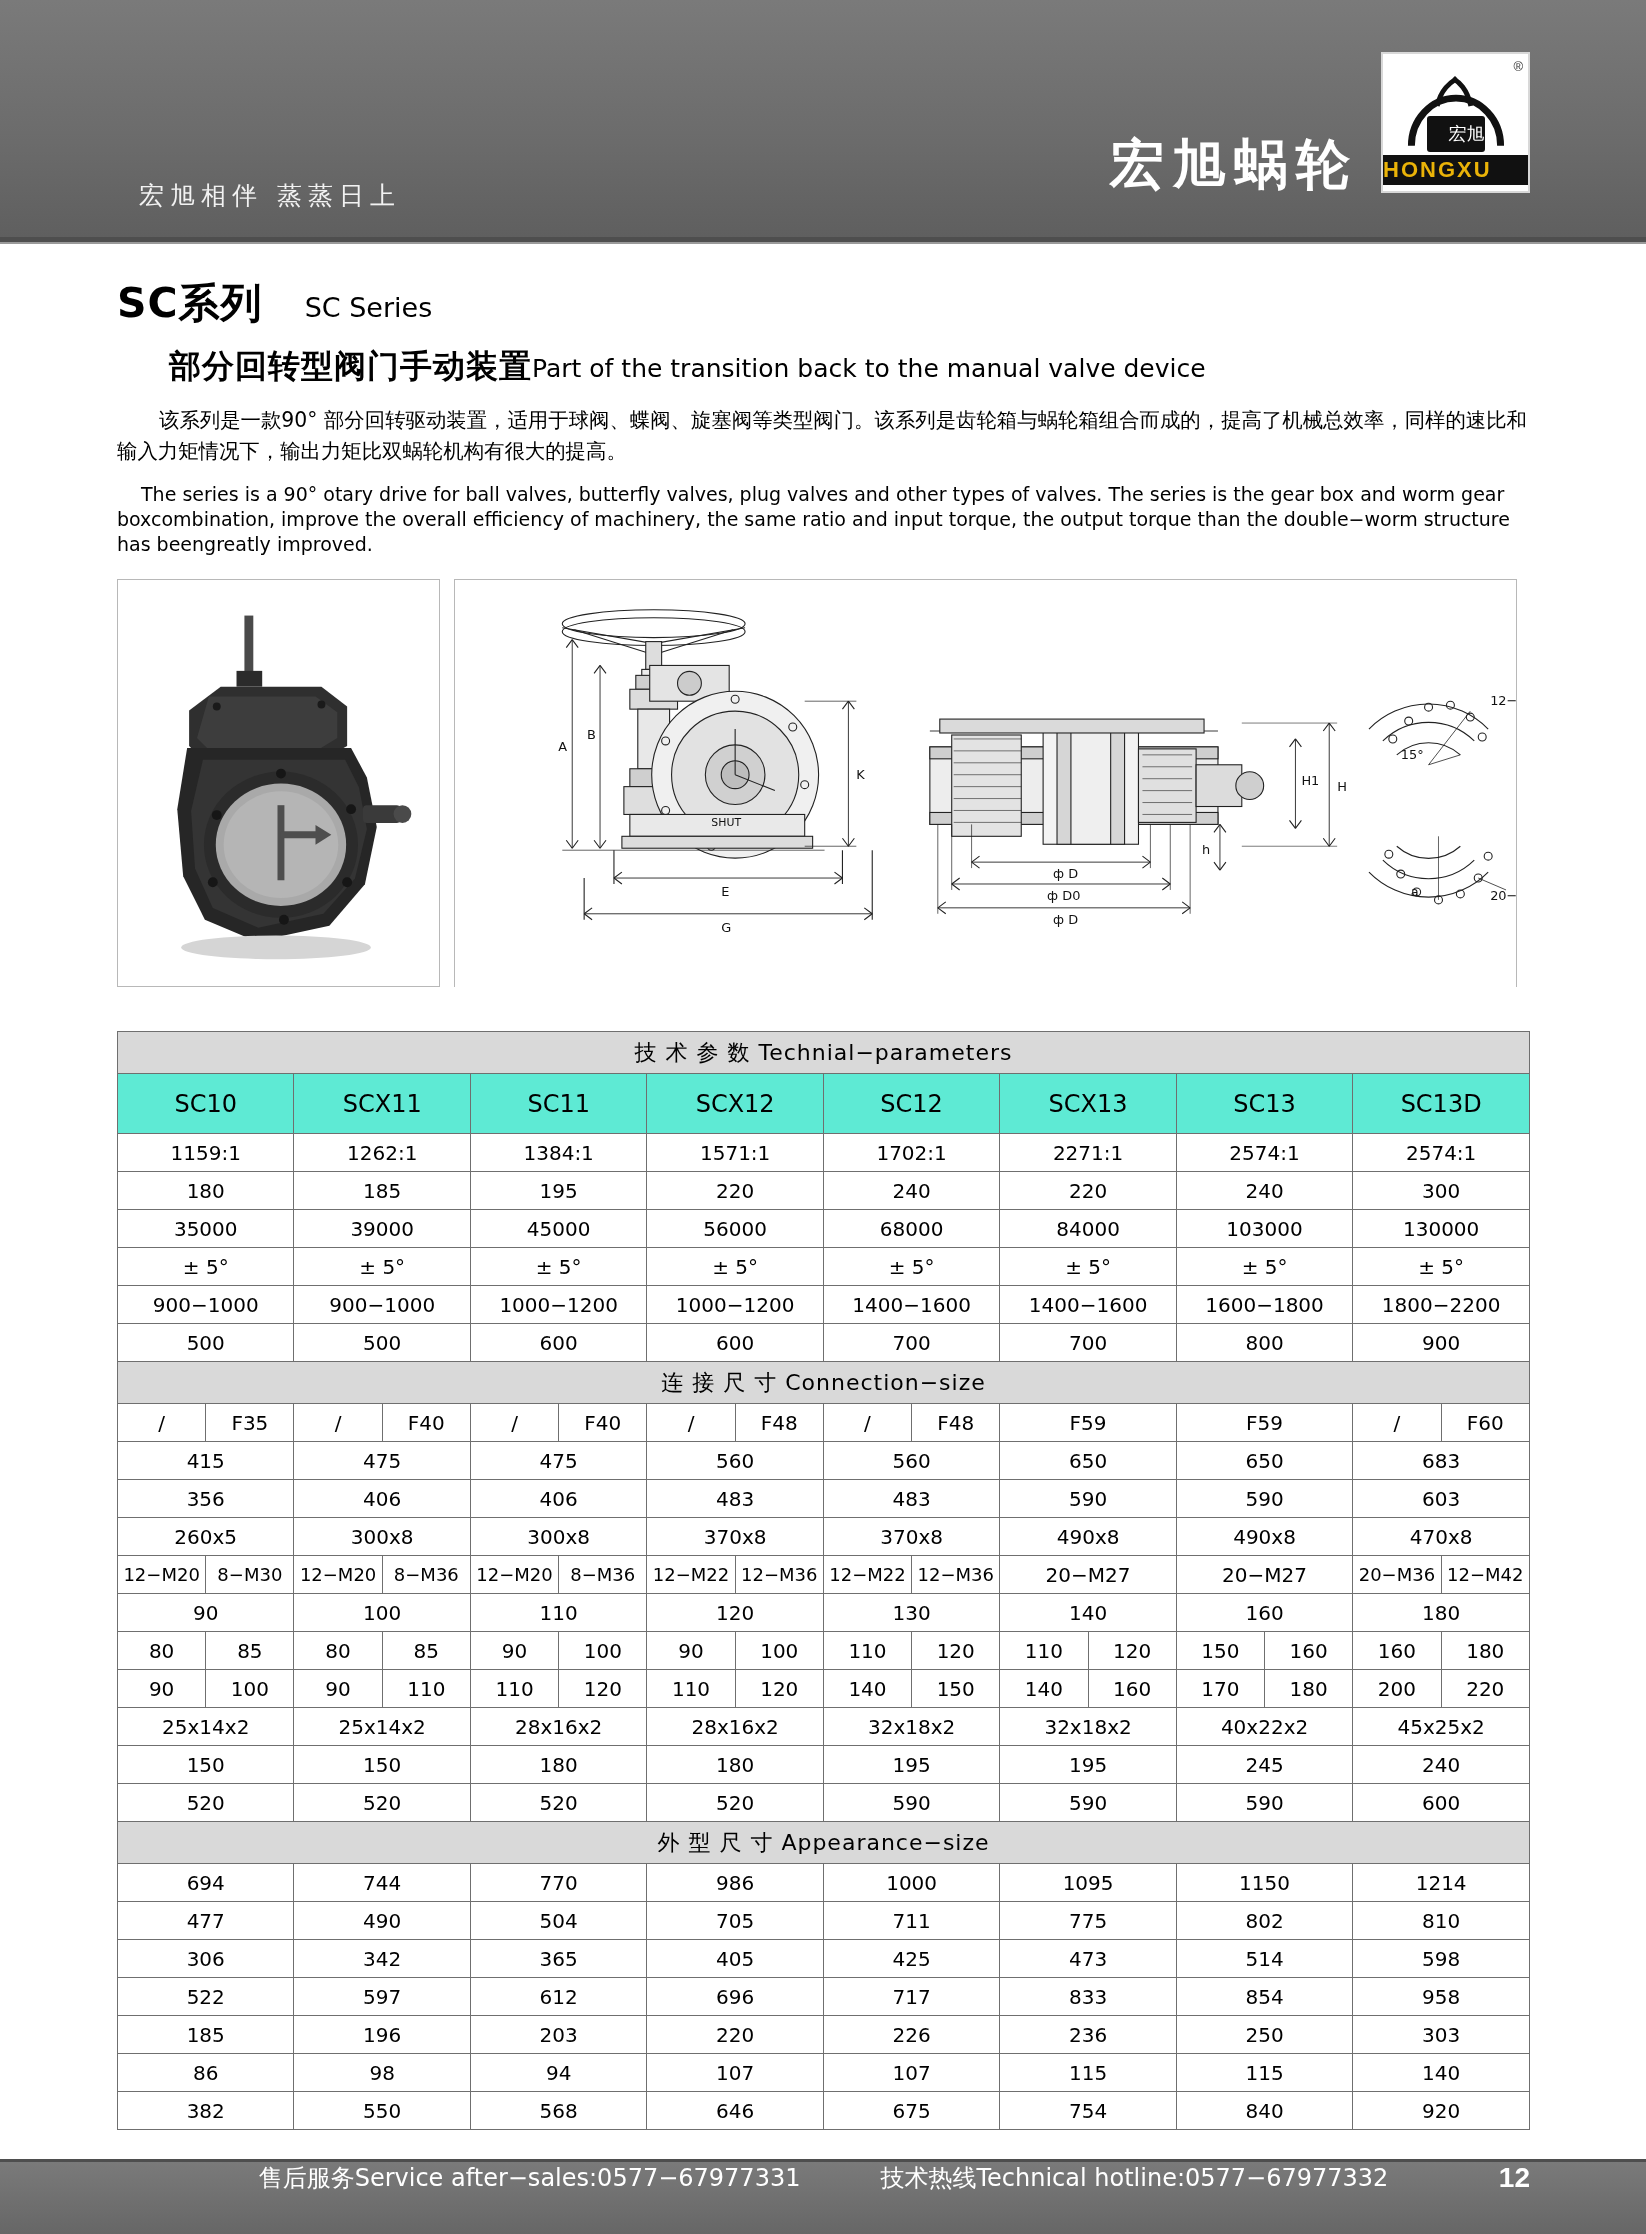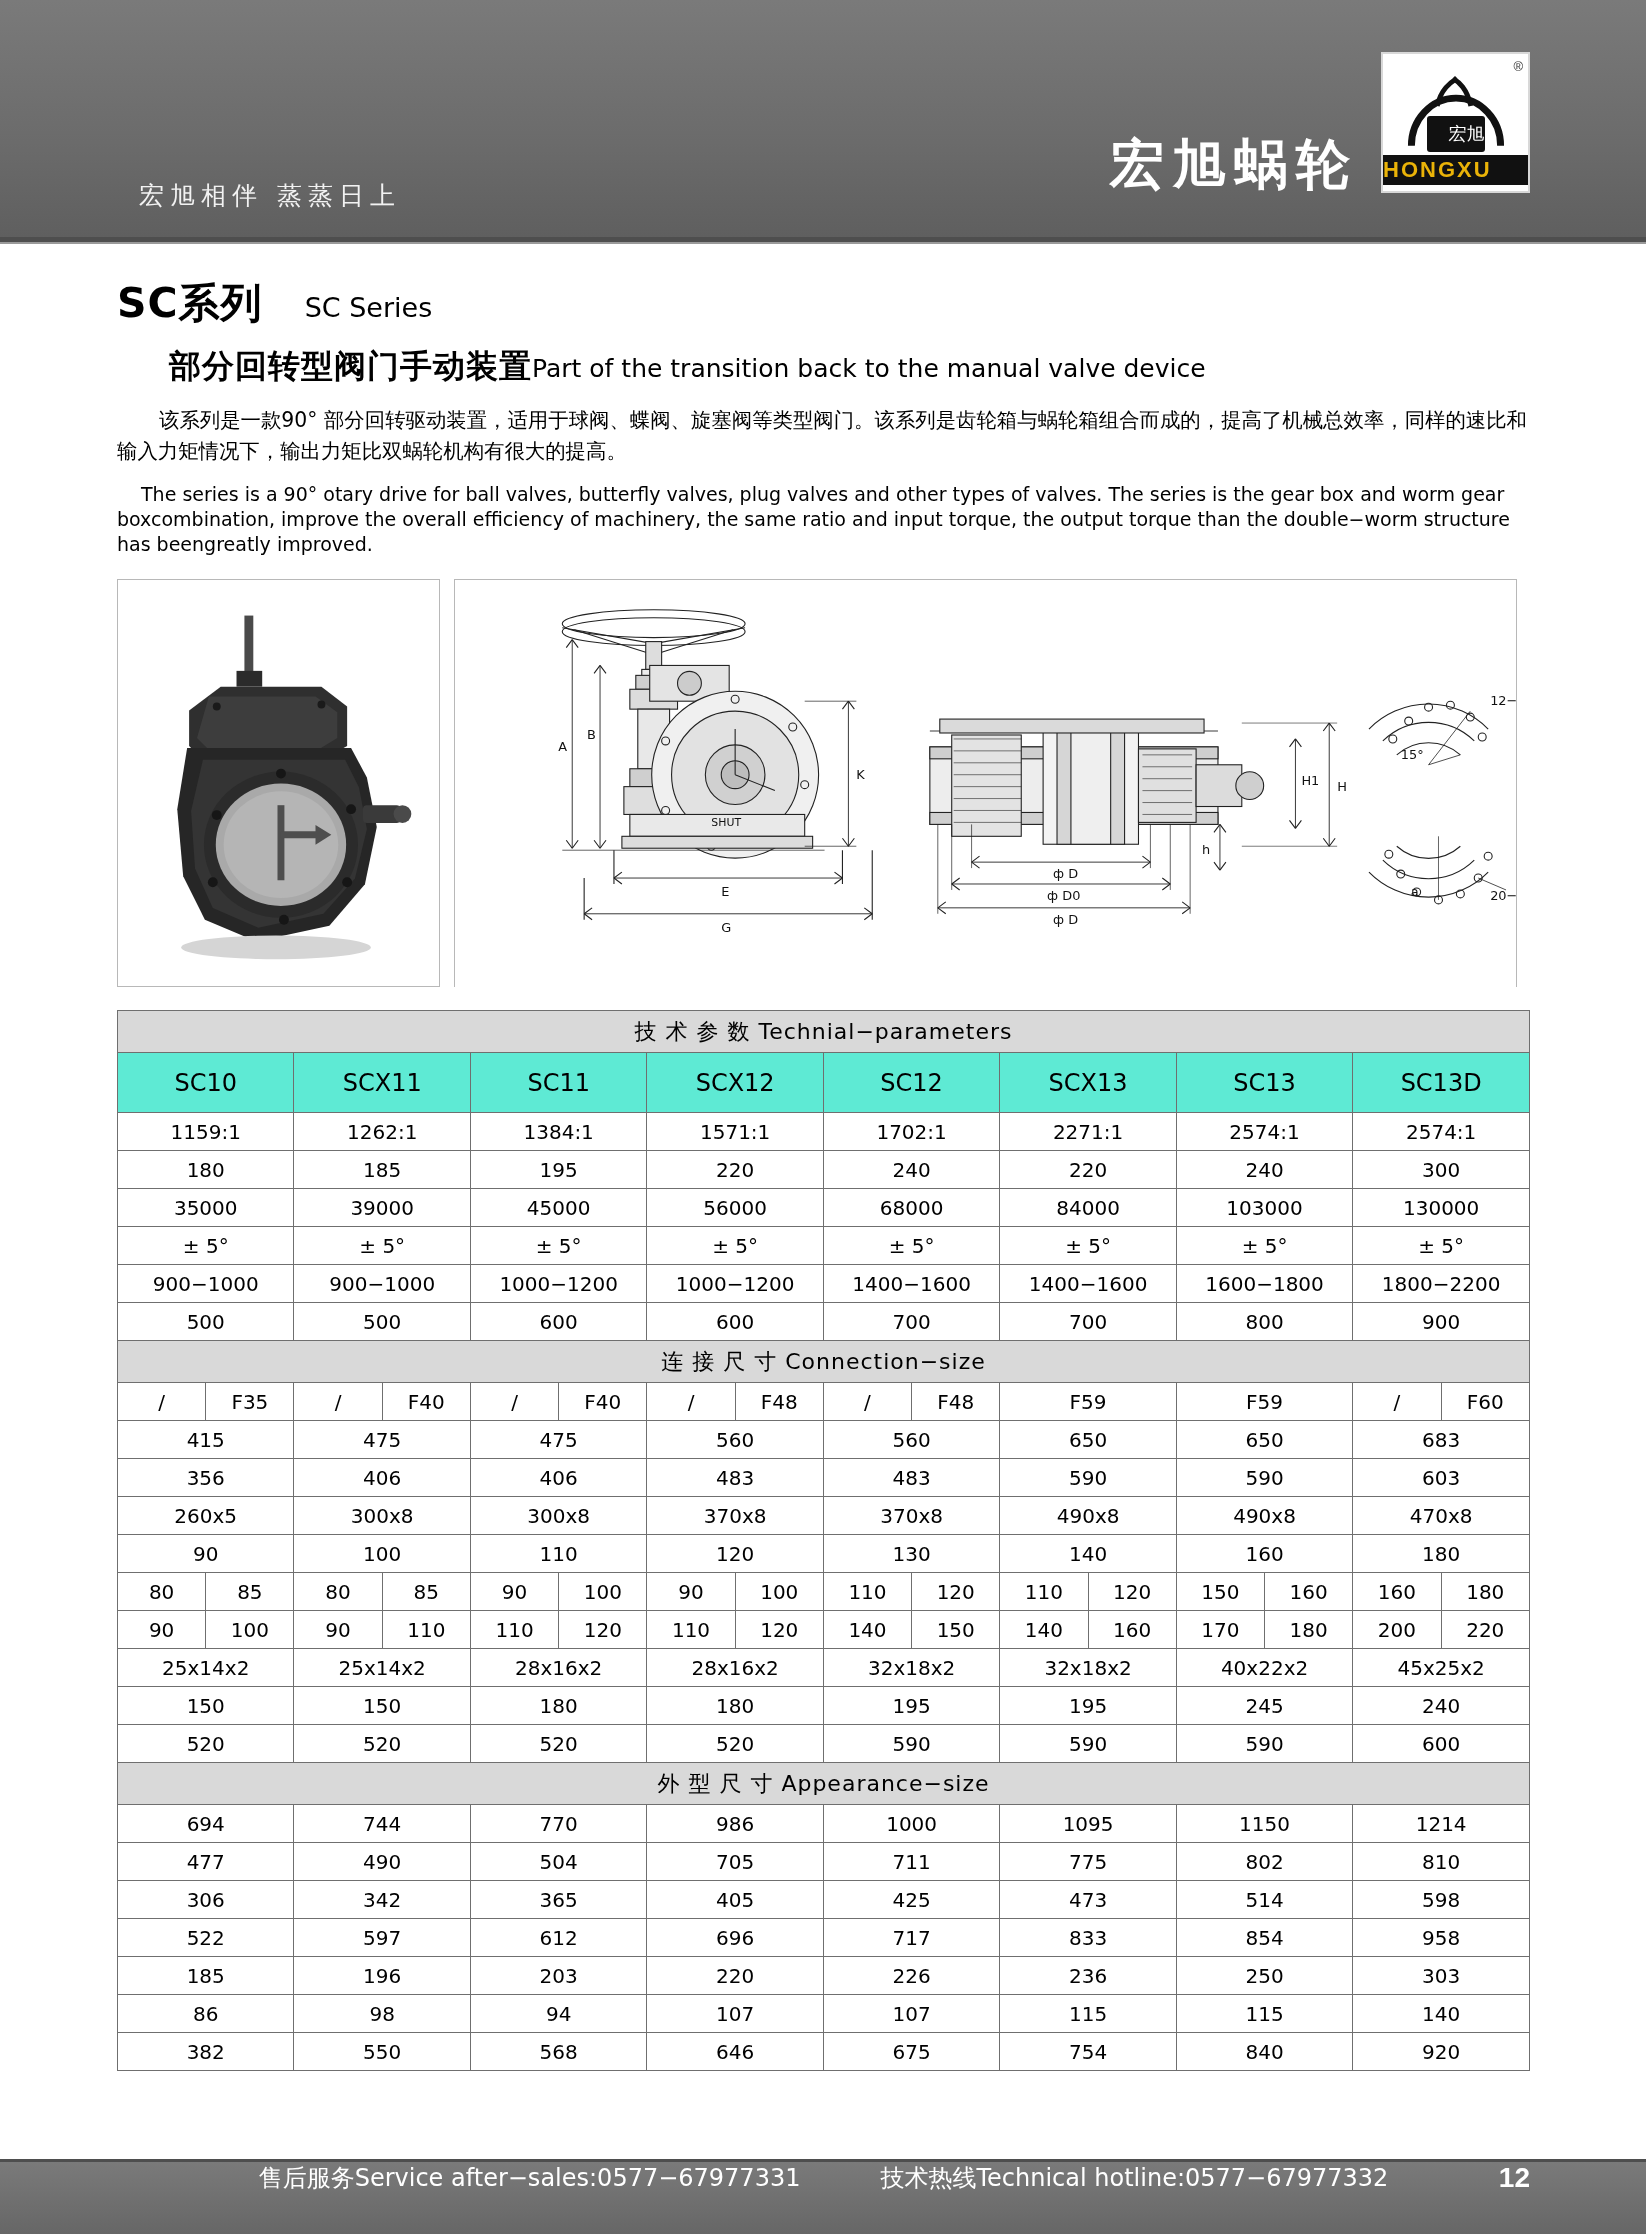--- a/index.html
+++ b/index.html
@@ -168,21 +168,21 @@
   
   .actuator { position: absolute; inset: 0; }
 
   
   .draw-svg { position: absolute; inset: 0; }
 
   
   table.spec {
     width: 100%;
     border-collapse: collapse;
-    margin-top: 23px;
+    margin-top: 44px;
     font-family: "DejaVu Sans", sans-serif;
   }
   table.spec td, table.spec th {
     border: 1px solid #6f6f6f;
     text-align: center;
     font-size: 20px;
     padding: 4px 2px;
     height: 38px;
     background: #fff;
   }
@@ -561,20 +561,36 @@
         <td colspan="2">260x5</td>
         <td colspan="2">300x8</td>
         <td colspan="2">300x8</td>
         <td colspan="2">370x8</td>
         <td colspan="2">370x8</td>
         <td colspan="2">490x8</td>
         <td colspan="2">490x8</td>
         <td colspan="2">470x8</td>
       </tr>
 
+      <tr>
+        <td class="half" style="font-size:18px">12−M20</td>
+        <td class="half" style="font-size:18px">8−M30</td>
+        <td class="half" style="font-size:18px">12−M20</td>
+        <td class="half" style="font-size:18px">8−M36</td>
+        <td class="half" style="font-size:18px">12−M20</td>
+        <td class="half" style="font-size:18px">8−M36</td>
+        <td class="half" style="font-size:18px">12−M22</td>
+        <td class="half" style="font-size:18px">12−M36</td>
+        <td class="half" style="font-size:18px">12−M22</td>
+        <td class="half" style="font-size:18px">12−M36</td>
+        <td colspan="2">20−M27</td>
+        <td colspan="2">20−M27</td>
+        <td class="half" style="font-size:18px">20−M36</td>
+        <td class="half" style="font-size:18px">12−M42</td>
+      </tr>
 
       <tr>
         <td colspan="2">90</td>
         <td colspan="2">100</td>
         <td colspan="2">110</td>
         <td colspan="2">120</td>
         <td colspan="2">130</td>
         <td colspan="2">140</td>
         <td colspan="2">160</td>
         <td colspan="2">180</td>

